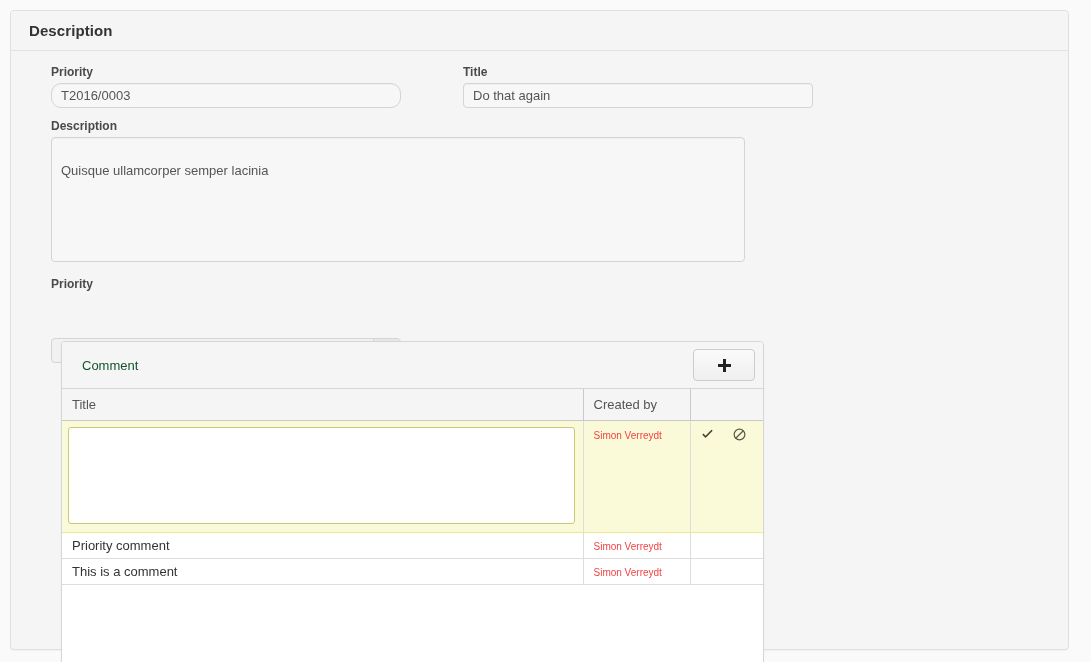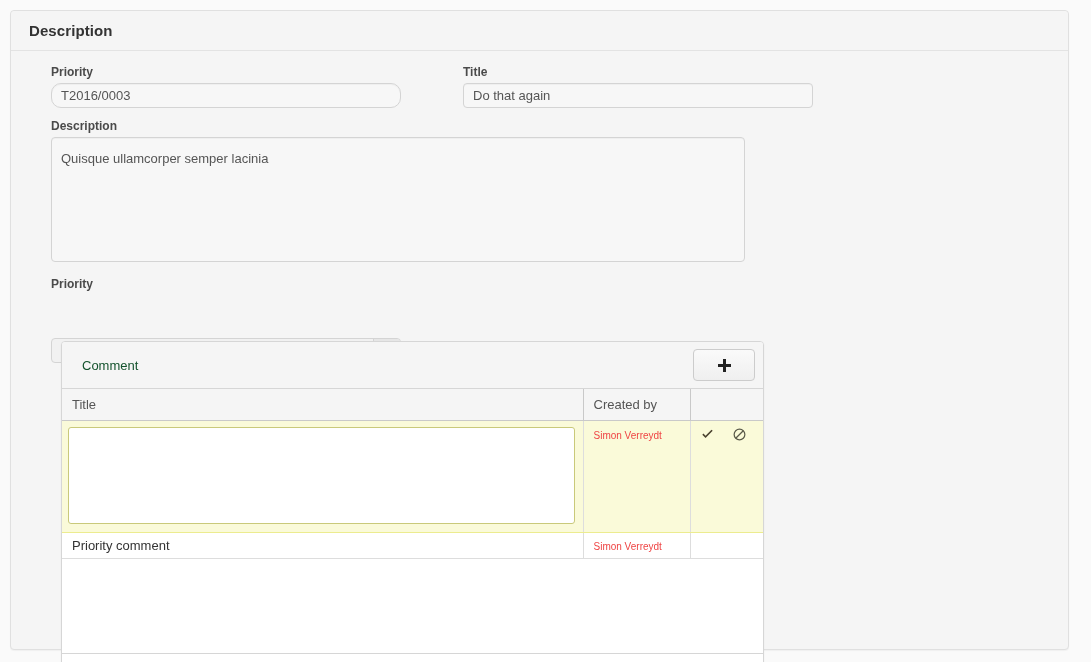--- a/index.html
+++ b/index.html
@@ -80,21 +80,21 @@
   .grp-title { width: 350px; }
   .input-ref { width: 350px; height: 25px; border-radius: 10px; }
   .input-title { width: 350px; height: 25px; }
 
   .grp-description { margin-top: 11px; }
   .textarea-description {
     width: 694px;
     height: 125px;
     resize: none;
     line-height: 1.35;
-    padding: 12px 9px;
+    padding: 24px 9px;
   }
 
   .grp-priority { margin-top: 12px; }
   
   .priority-select {
     position: absolute;
     left: 40px;
     top: 287px;
     width: 350px;
     height: 25px;
@@ -331,20 +331,27 @@
           </tr>
 
           <tr class="row-plain">
             <td>Priority comment</td>
             <td>
               <span class="author-link">Simon Verreydt</span>
             </td>
             <td></td>
           </tr>
 
+          <tr class="row-plain">
+            <td>This is a comment</td>
+            <td>
+              <span class="author-link">Simon Verreydt</span>
+            </td>
+            <td></td>
+          </tr>
 
         </tbody>
       </table>
 
       <div class="grid-filler"></div>
 
     </div>
 
   </div>
 </div>

